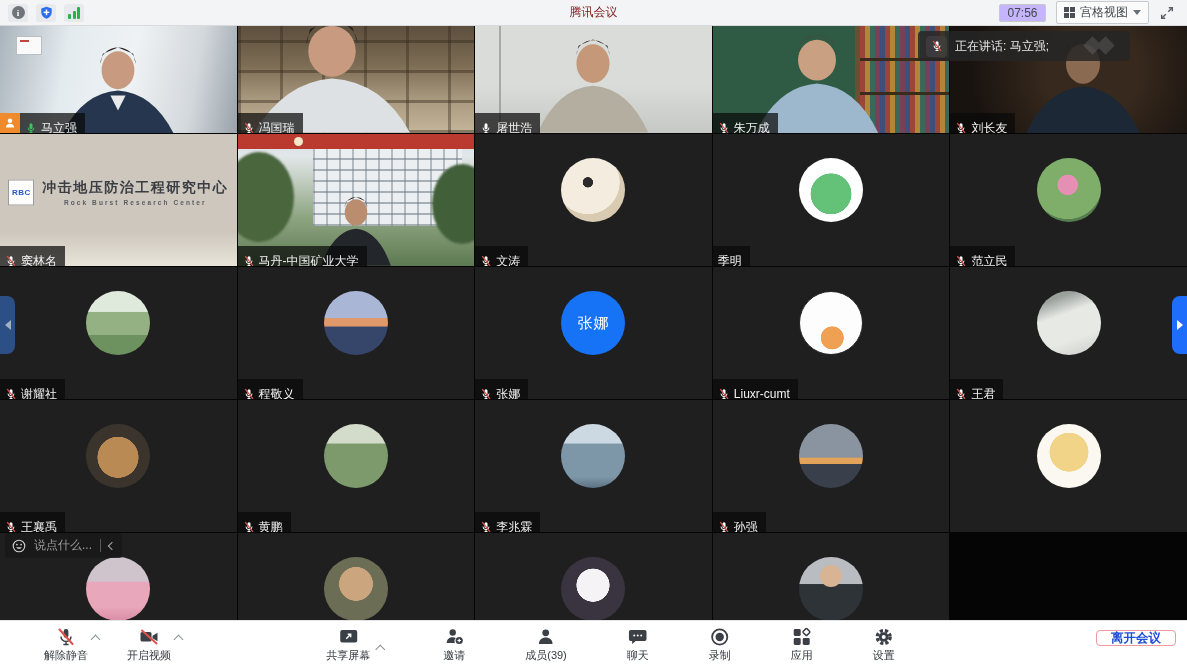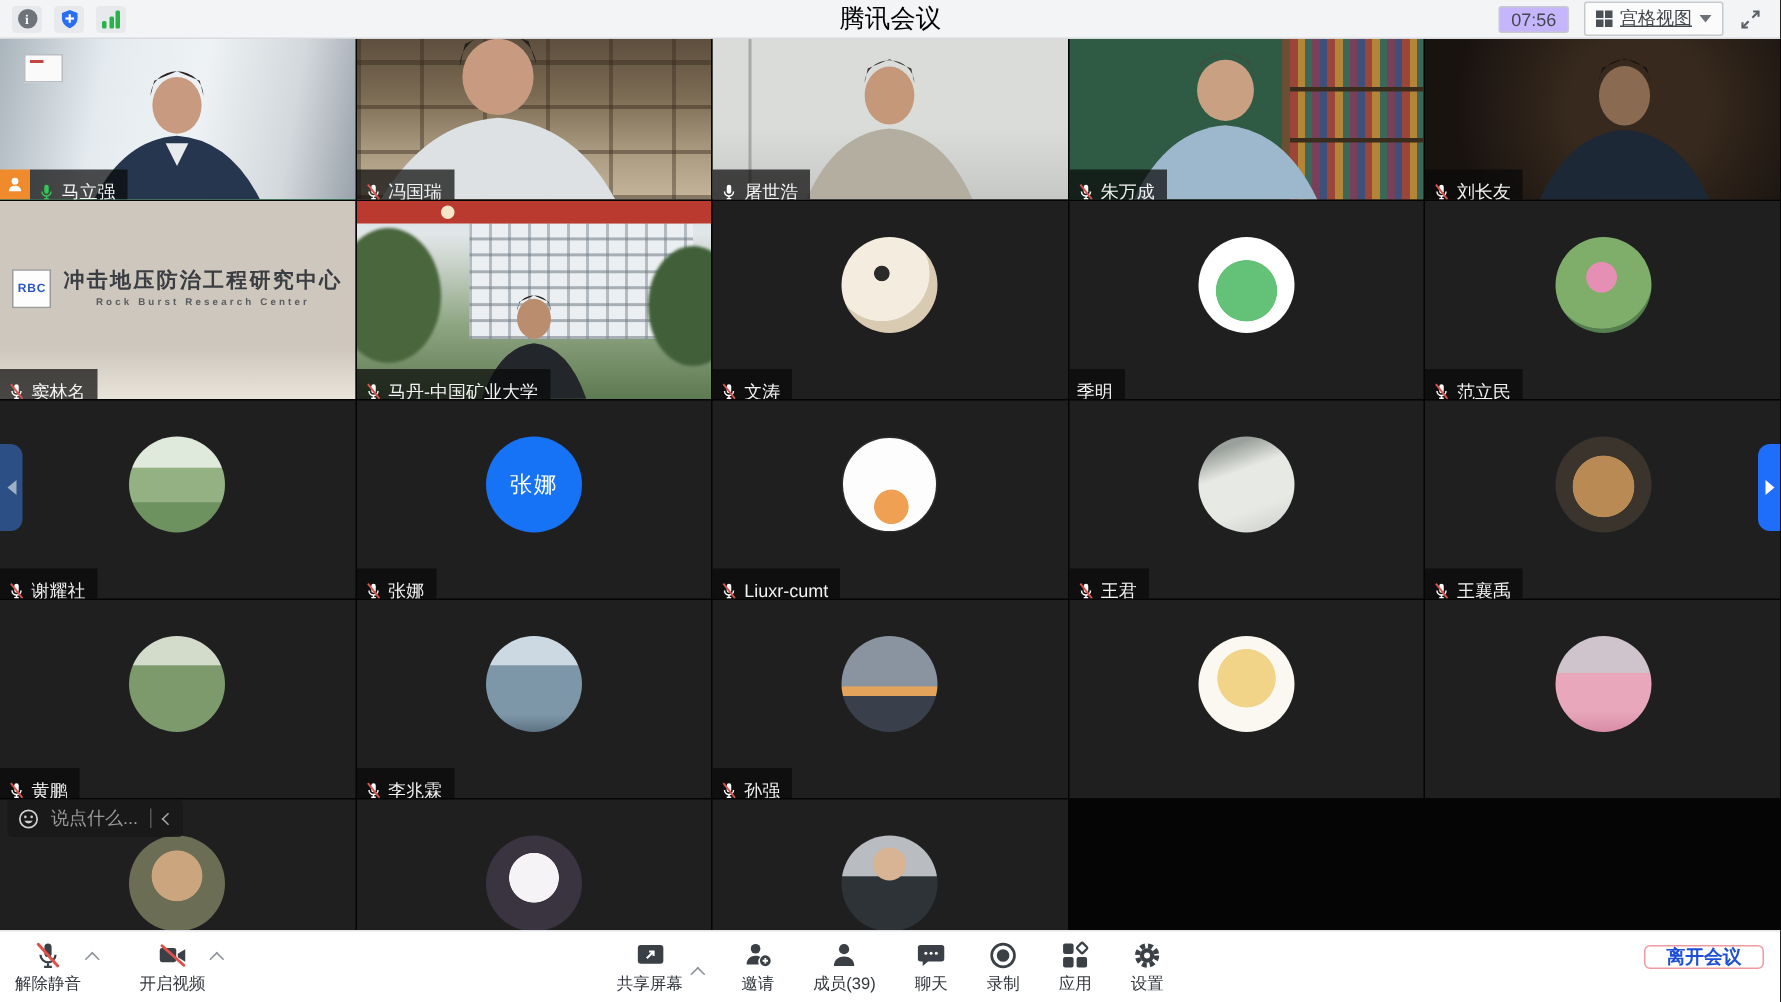--- a/index.html
+++ b/index.html
@@ -10,25 +10,25 @@
   .titlebar { position:absolute; top:0; left:0; right:0; height:26px; background:#f3f4f6;
     border-bottom:1px solid #d8dadd; display:flex; align-items:center; z-index:40; }
   .tb-left { display:flex; align-items:center; gap:8px; padding-left:8px; }
   .tb-chip { width:20px; height:18px; border-radius:3px; background:#e7e9ec; display:flex; align-items:center; justify-content:center; }
   .info-dot { width:13px; height:13px; border-radius:50%; background:#6e747a; color:#fff; font-size:9px; font-weight:bold;
     display:flex; align-items:center; justify-content:center; font-family:"Liberation Serif",serif; }
   .info-dot::before { content:"i"; }
   .sig { display:flex; align-items:flex-end; gap:1.5px; height:12px; }
   .sig i { width:3px; background:#27b24a; border-radius:1px; display:block; }
   .sig i:nth-child(1){height:5px;} .sig i:nth-child(2){height:8px;} .sig i:nth-child(3){height:12px;}
-  .tb-title { position:absolute; left:50%; transform:translateX(-50%); font-size:17px; color:#000000; }
+  .tb-title { position:absolute; left:50%; transform:translateX(-50%); font-size:12px; color:#7f1d1d; }
   .tb-right { margin-left:auto; display:flex; align-items:center; gap:10px; padding-right:12px; }
   .time-box { border:1px solid #c7cacd; border-radius:2px; font-size:12px; color:#43474c; padding:1px 7px; background:#c4b5fd; }
   .view-btn { border:1px solid #c7cacd; border-radius:2px; background:#fbfbfc; display:flex; align-items:center; gap:5px;
-    padding:2px 7px; font-size:12px; color:#43474c; cursor:default;text-decoration:underline; }
+    padding:2px 7px; font-size:12px; color:#43474c; cursor:default; }
   .grid-ic { display:grid; grid-template-columns:5px 5px; grid-template-rows:5px 5px; gap:1.5px; }
   .grid-ic i { background:#4b5056; display:block; }
   .caret { width:0; height:0; border-left:4px solid transparent; border-right:4px solid transparent; border-top:5px solid #6b7076; }
 
   
   .grid { position:absolute; top:26px; left:0; right:0; bottom:0; display:grid; z-index:1;
     grid-template-columns:repeat(5,1fr); grid-template-rows:107px 132px 132px 132px 1fr; gap:1px; background:#050505; }
   .tile { position:relative; background:#1f1f1f; overflow:hidden; }
   .tile.active { box-shadow:inset 0 0 0 2px #23a45f; }
 
@@ -120,21 +120,21 @@
   
   .chatbox { position:absolute; left:5px; top:533px; height:25px; z-index:25; background:rgba(25,25,25,.85);
     border-radius:3px; display:flex; align-items:center; padding:0 7px; gap:8px; }
   .chatbox .ph { font-size:12px; color:#9a9a9a; }
   .chatbox .div { width:1px; height:13px; background:#565656; }
   .chev-l { width:6px; height:6px; border-left:1.5px solid #aaa; border-bottom:1.5px solid #aaa; transform:rotate(45deg); }
 
   
   .toolbar { position:absolute; left:0; right:0; bottom:0; height:48px; background:#fff; border-top:1px solid #e4e5e7;
     display:flex; align-items:center; z-index:50; }
-  .tool { display:flex; flex-direction:column; align-items:center; justify-content:center; gap:1px; cursor:default; }
+  .tool { display:flex; flex-direction:column; align-items:center; justify-content:center; gap:1px; cursor:default;margin-left:34px; }
   .tool .lbl { font-size:11px; color:#33373d; white-space:nowrap; }
   .tool svg { height:20px; }
   .tb-group-left { display:flex; align-items:flex-start; gap:4px; padding-left:10px; }
   .tb-group-center { position:absolute; left:50%; transform:translateX(-50%); display:flex; align-items:center; gap:26px; }
   .chev-up { width:7px; height:7px; border-left:1.6px solid #8b9096; border-top:1.6px solid #8b9096; transform:rotate(45deg);
     margin-top:9px; }
   .with-chev { display:flex; align-items:center; gap:6px; }
   .leave-btn { position:absolute; right:11px; top:9px; height:16px; padding:0 14px; background:#fff; border:1px solid #ee9aa0;
     border-radius:4px; color:#1d4ed8; font-size:12.5px; display:flex; align-items:center; cursor:default;font-weight:bold; }
 
@@ -421,20 +421,36 @@
                 <path class="arc" d="M4 7.5a4 4 0 0 0 8 0"></path>
                 <path class="arc" d="M8 11.5v2.3M6 14h4"></path>
                 <path class="slash" d="M3 1.5L13.3 14.5"></path>
               </svg>
             </span>
         <span>谢耀社</span>
       </span>
         </div>
     </div>
 
+    <div class="tile">
+      <div class="av av-lake"></div>
+      <div class="tag">
+          <span class="seg">
+        <span class="mic off">
+              <svg viewBox="0 0 16 16">
+                <rect class="body" x="6" y="1.5" width="4" height="8" rx="2"></rect>
+                <path class="arc" d="M4 7.5a4 4 0 0 0 8 0"></path>
+                <path class="arc" d="M8 11.5v2.3M6 14h4"></path>
+                <path class="slash" d="M3 1.5L13.3 14.5"></path>
+              </svg>
+            </span>
+        <span>程敬义</span>
+      </span>
+        </div>
+    </div>
 
     <div class="tile">
       <div class="av av-text">
           <span>张娜</span>
         </div>
       <div class="tag">
           <span class="seg">
         <span class="mic off">
               <svg viewBox="0 0 16 16">
                 <rect class="body" x="6" y="1.5" width="4" height="8" rx="2"></rect>
@@ -568,20 +584,37 @@
       </div>
   </div>
 
   <div class="page-arrow page-left">
       <span class="tri-l"></span>
     </div>
   <div class="page-arrow page-right">
       <span class="tri-r"></span>
     </div>
 
+  <div class="speak-banner">
+    <span class="micbox">
+      <span class="mic off">
+          <svg viewBox="0 0 16 16">
+            <rect class="body" x="6" y="1.5" width="4" height="8" rx="2"></rect>
+            <path class="arc" d="M4 7.5a4 4 0 0 0 8 0"></path>
+            <path class="arc" d="M8 11.5v2.3M6 14h4"></path>
+            <path class="slash" d="M3 1.5L13.3 14.5"></path>
+          </svg>
+        </span>
+    </span>
+    <span class="txt">正在讲话: 马立强;</span>
+    <span class="wm">
+        <i></i>
+        <i></i>
+      </span>
+  </div>
 
   <div class="chatbox">
     <svg width="14" height="14" viewBox="0 0 16 16">
       <circle cx="8" cy="8" r="6.6" fill="none" stroke="#cfcfcf" stroke-width="1.3"></circle>
       <circle cx="5.6" cy="6.4" r="1" fill="#cfcfcf"></circle>
         <circle cx="10.4" cy="6.4" r="1" fill="#cfcfcf"></circle>
       <path d="M4.8 9.4a3.6 3.6 0 0 0 6.4 0z" fill="#cfcfcf"></path>
     </svg>
     <span class="ph">说点什么...</span>
     <span class="div"></span>

